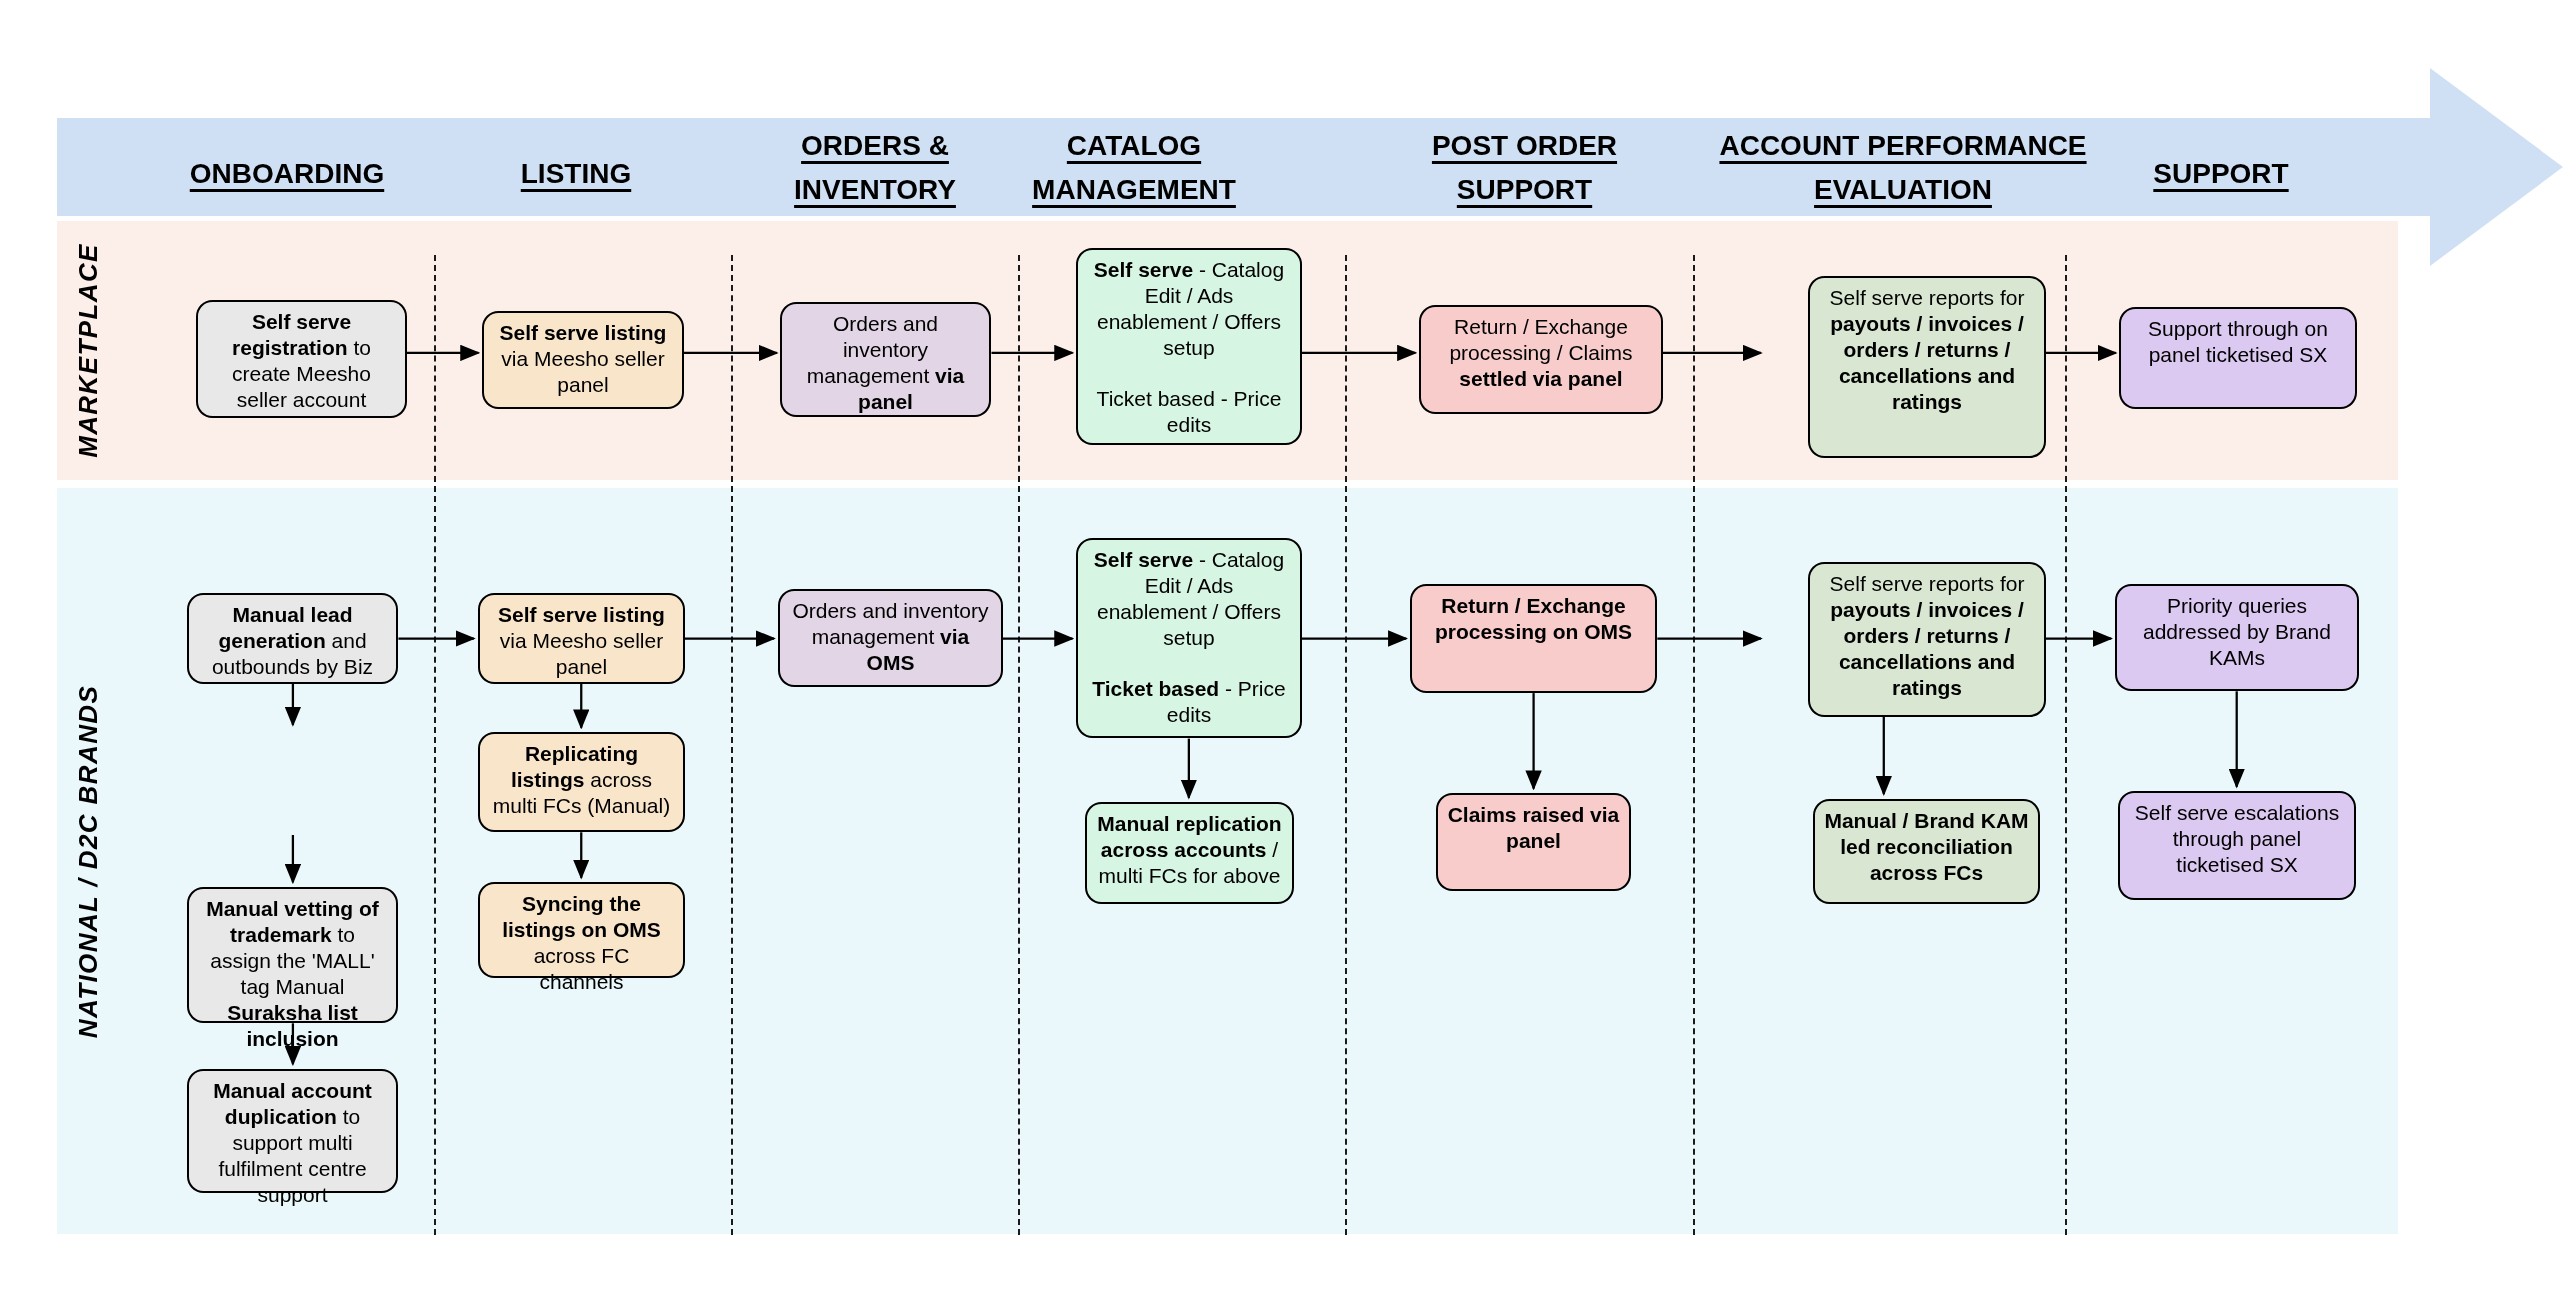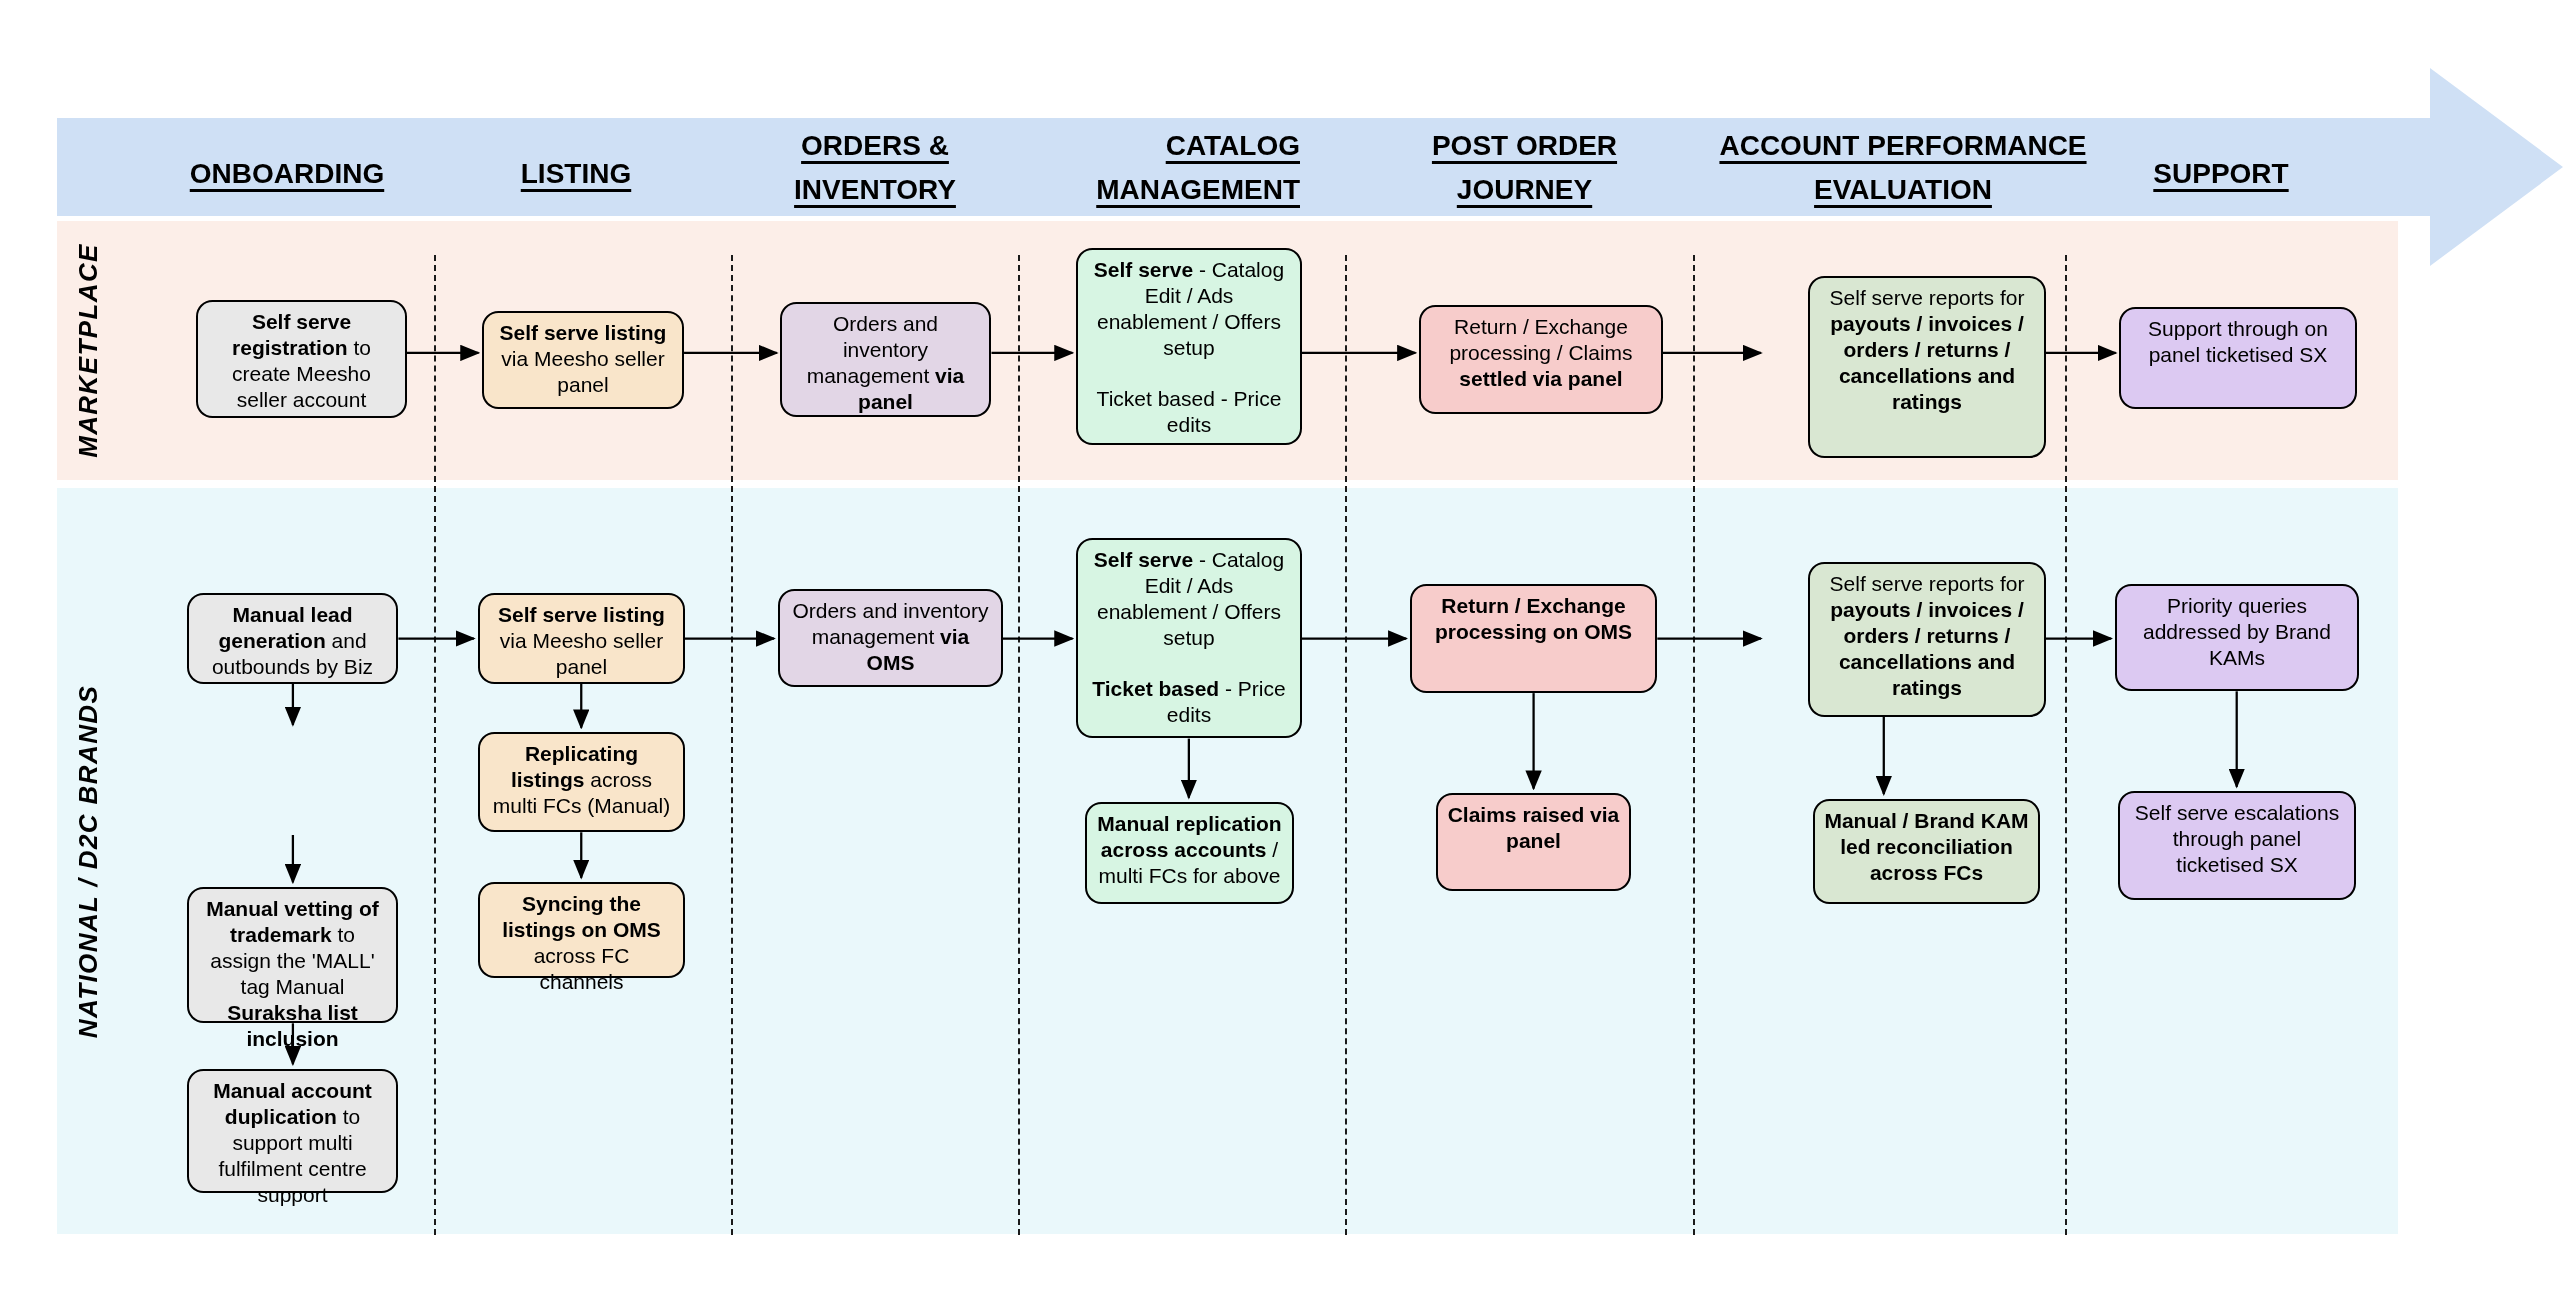--- a/index.html
+++ b/index.html
@@ -59,22 +59,22 @@
   <div class="lane-label-wrap" style="top:221px;height:259px;">
     <span>MARKETPLACE</span>
   </div>
   <div class="lane-label-wrap" style="top:488px;height:746px;">
     <span>NATIONAL / D2C BRANDS</span>
   </div>
 
   <div class="colhead" style="left:105px;top:152px;width:364px;">ONBOARDING</div>
   <div class="colhead" style="left:394px;top:152px;width:364px;">LISTING</div>
   <div class="colhead" style="left:757px;top:124px;width:236px;">ORDERS &amp; INVENTORY</div>
-  <div class="colhead" style="left:1064px;top:124px;width:236px;text-align:right;">CATALOG MANAGEMENT</div>
-  <div class="colhead" style="left:1397px;top:124px;width:255px;">POST ORDER JOURNEY</div>
+  <div class="colhead" style="left:1016px;top:124px;width:236px;">CATALOG MANAGEMENT</div>
+  <div class="colhead" style="left:1397px;top:124px;width:255px;">POST ORDER SUPPORT</div>
   <div class="colhead" style="left:1694px;top:124px;width:418px;">ACCOUNT PERFORMANCE EVALUATION</div>
   <div class="colhead" style="left:2039px;top:152px;width:364px;">SUPPORT</div>
 
   <div class="divider" style="left:434px;"></div>
   <div class="divider" style="left:731px;"></div>
   <div class="divider" style="left:1018px;"></div>
   <div class="divider" style="left:1345px;"></div>
   <div class="divider" style="left:1693px;"></div>
   <div class="divider" style="left:2065px;"></div>
 

